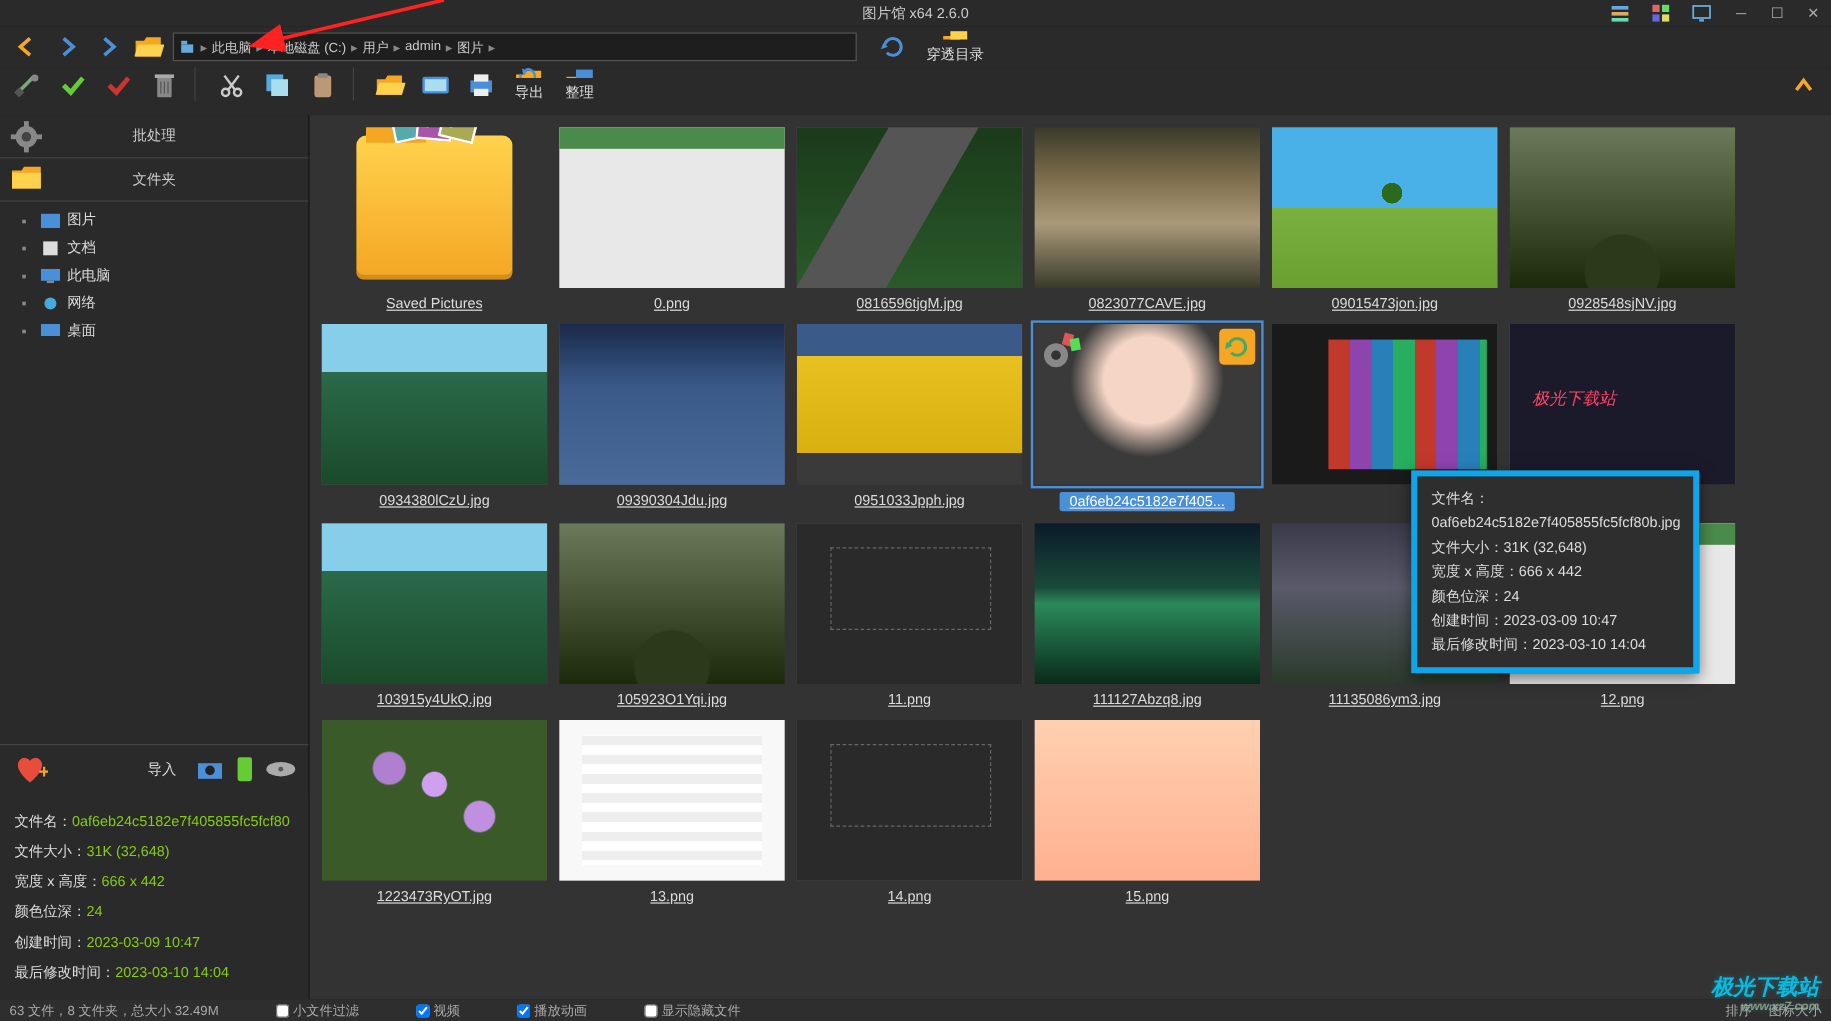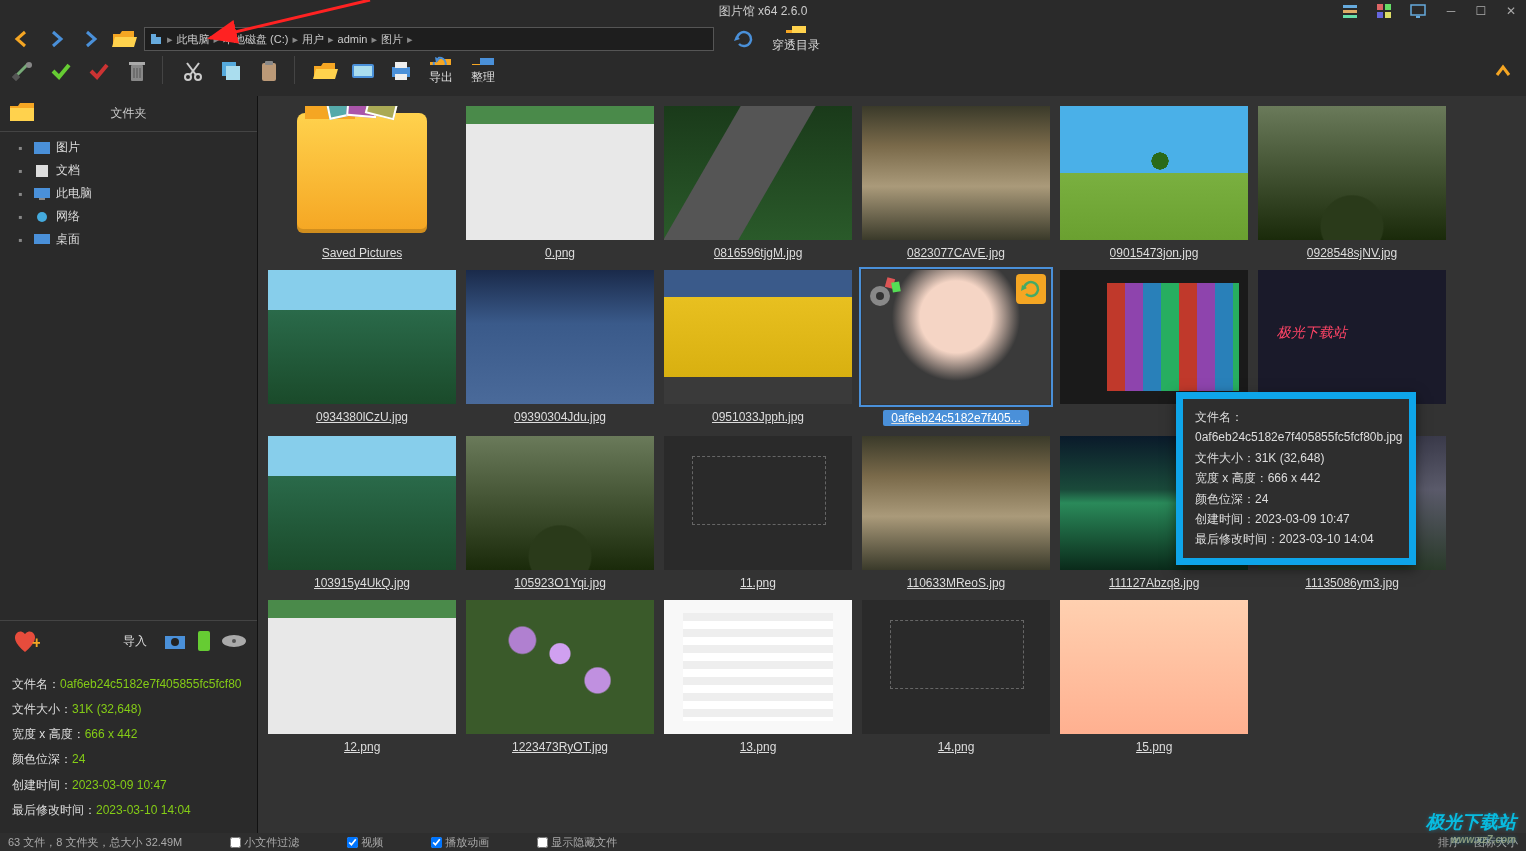--- a/index.html
+++ b/index.html
@@ -85,21 +85,21 @@
 .tiles::after { content: ""; position: absolute; top: 10%; left: 25%; right: 5%; bottom: 10%; background: repeating-linear-gradient(90deg, #c0392b 0 18px, #8e44ad 18px 36px, #2980b9 36px 54px, #27ae60 54px 72px); }
 .flowers { background: radial-gradient(circle at 30% 30%, #b080d0 8%, transparent 9%), radial-gradient(circle at 70% 60%, #c090e0 8%, transparent 9%), radial-gradient(circle at 50% 40%, #d0a0f0 8%, transparent 9%), #3a5a2a; }
 .yellow-bldg { background: linear-gradient(#3a5a8a 0%, #3a5a8a 20%, #e8c020 20%, #d8b010 80%, #3a3a3a 80%); }
 .aurora { background: linear-gradient(#0a1a2a 0%, #1a4a3a 40%, #2a8a5a 50%, #0a2a1a 100%); }
 .stormy { background: linear-gradient(#3a3a4a 0%, #5a5a6a 40%, #2a3a2a 100%); }
 .dark-code { background: #1a1a2a; position: relative; }
 .dark-code::before { content: "极光下载站"; position: absolute; top: 40%; left: 10%; color: #ff4466; font-size: 14px; font-style: italic; }
 .peach { background: linear-gradient(#ffd0b0 0%, #ffb090 100%); }
 
 
-.tooltip { position: absolute; background: #2e2e2e; border: 7px solid #0ea5e9; padding: 8px 12px; font-size: 12px; color: #ddd; line-height: 1.7; z-index: 100; box-shadow: 0 4px 12px rgba(0,0,0,0.5); }
+.tooltip { position: absolute; background: #2e2e2e; border: 5px solid #0ea5e9; padding: 8px 12px; font-size: 12px; color: #ddd; line-height: 1.7; z-index: 100; box-shadow: 0 4px 12px rgba(0,0,0,0.5); }
 
 
 .sel-gear { position: absolute; top: 4px; left: 4px; width: 36px; height: 36px; }
 .sel-rotate { position: absolute; top: 4px; right: 4px; width: 30px; height: 30px; background: #f5a623; border-radius: 4px; display: flex; align-items: center; justify-content: center; }
 
 
 .red-arrow { position: absolute; top: 0; left: 200px; width: 180px; height: 50px; z-index: 50; pointer-events: none; }
 
 
 .statusbar { height: 18px; background: #2e2e2e; display: flex; align-items: center; padding: 0 8px; gap: 16px; font-size: 11px; color: #aaa; position: absolute; bottom: 0; left: 0; right: 0; }
@@ -305,20 +305,35 @@
         <path d="M4 14 L10 6 L16 14" fill="none" stroke="#f5a623" stroke-width="3"></path>
       </svg>
     </div>
 </div>
 
 <div class="container">
 
   <div class="left-panel">
     <div class="lp-tab" style="position:relative;">
       <div class="tab-icon">
+          <svg width="28" height="28">
+            <circle cx="14" cy="14" r="9" fill="#888"></circle>
+            <circle cx="14" cy="14" r="4" fill="#444"></circle>
+            <g fill="#888">
+              <rect x="12" y="1" width="4" height="5"></rect>
+              <rect x="12" y="22" width="4" height="5"></rect>
+              <rect x="1" y="12" width="5" height="4"></rect>
+              <rect x="22" y="12" width="5" height="4"></rect>
+            </g>
+          </svg>
+        </div>
+      <span>批处理</span>
+    </div>
+    <div class="lp-tab" style="position:relative;">
+      <div class="tab-icon">
           <svg width="28" height="24">
             <path d="M2 6 h8 l2 -3 h14 v18 h-24 z" fill="#f5a623"></path>
             <path d="M2 8 h24 v13 h-24 z" fill="#ffd24d"></path>
           </svg>
         </div>
       <span>文件夹</span>
     </div>
     <div class="lp-tree">
       <div class="tree-item">
           <span class="expand">▪</span>
@@ -500,26 +515,20 @@
           <div class="imgbox">
             <div class="fake-img landscape1"></div>
           </div>
           <div class="label">105923O1Yqi.jpg</div>
         </div>
         <div class="thumb">
           <div class="imgbox">
             <div class="fake-img darkui"></div>
           </div>
           <div class="label">11.png</div>
-        </div>
-        <div class="thumb">
-          <div class="imgbox">
-            <div class="fake-img castle"></div>
-          </div>
-          <div class="label">110633MReoS.jpg</div>
         </div>
         <div class="thumb">
           <div class="imgbox">
             <div class="fake-img aurora"></div>
           </div>
           <div class="label">111127Abzq8.jpg</div>
         </div>
         <div class="thumb">
           <div class="imgbox">
             <div class="fake-img stormy"></div>

